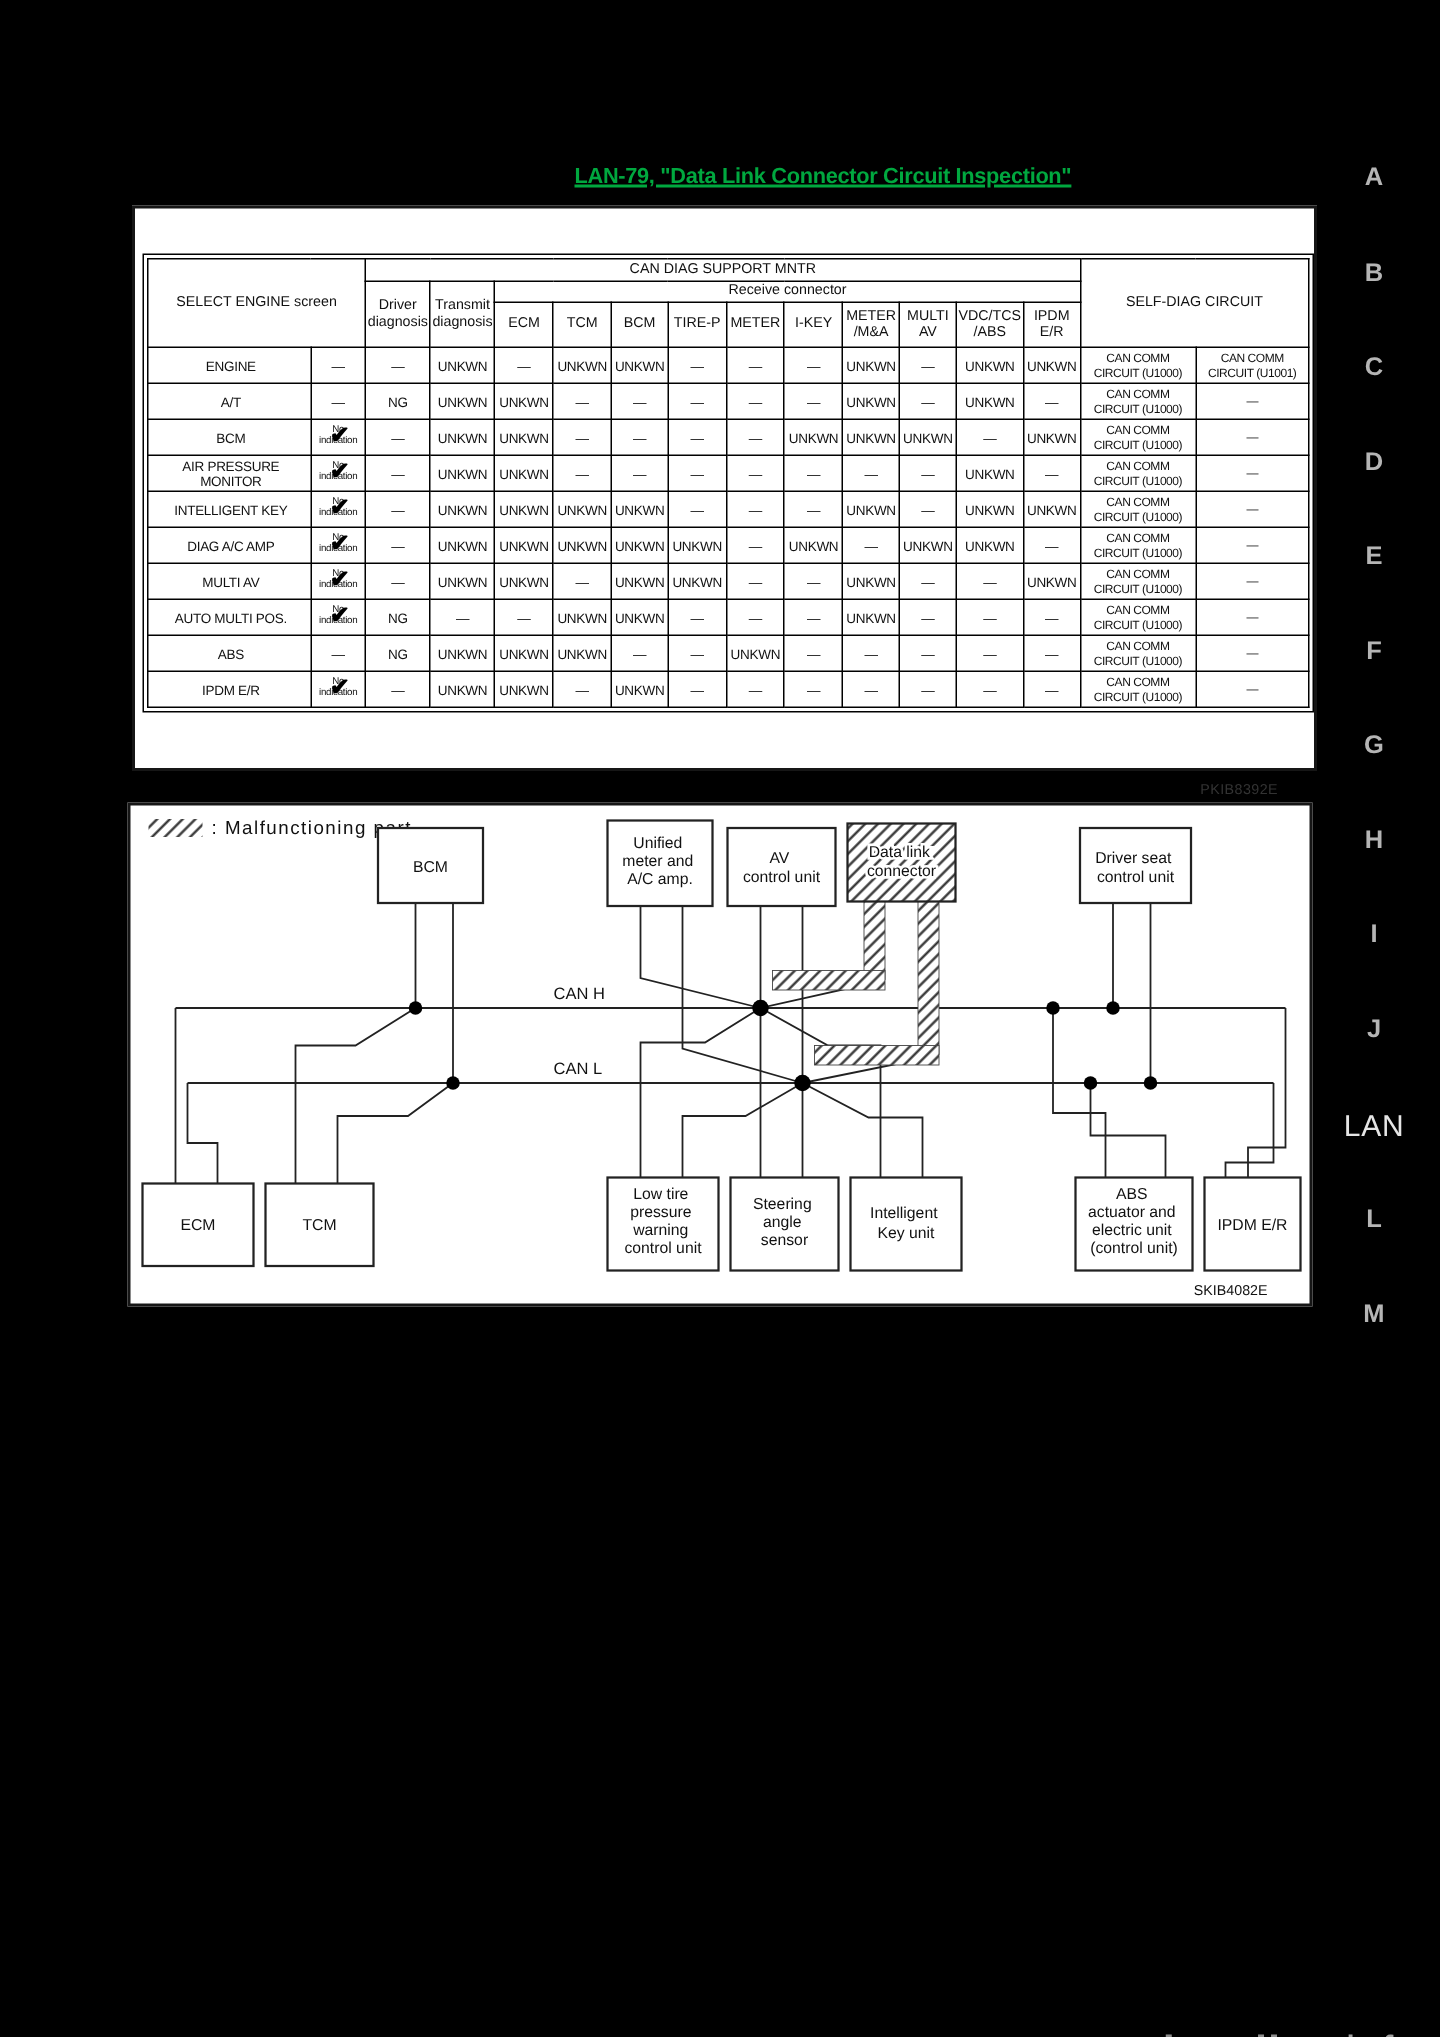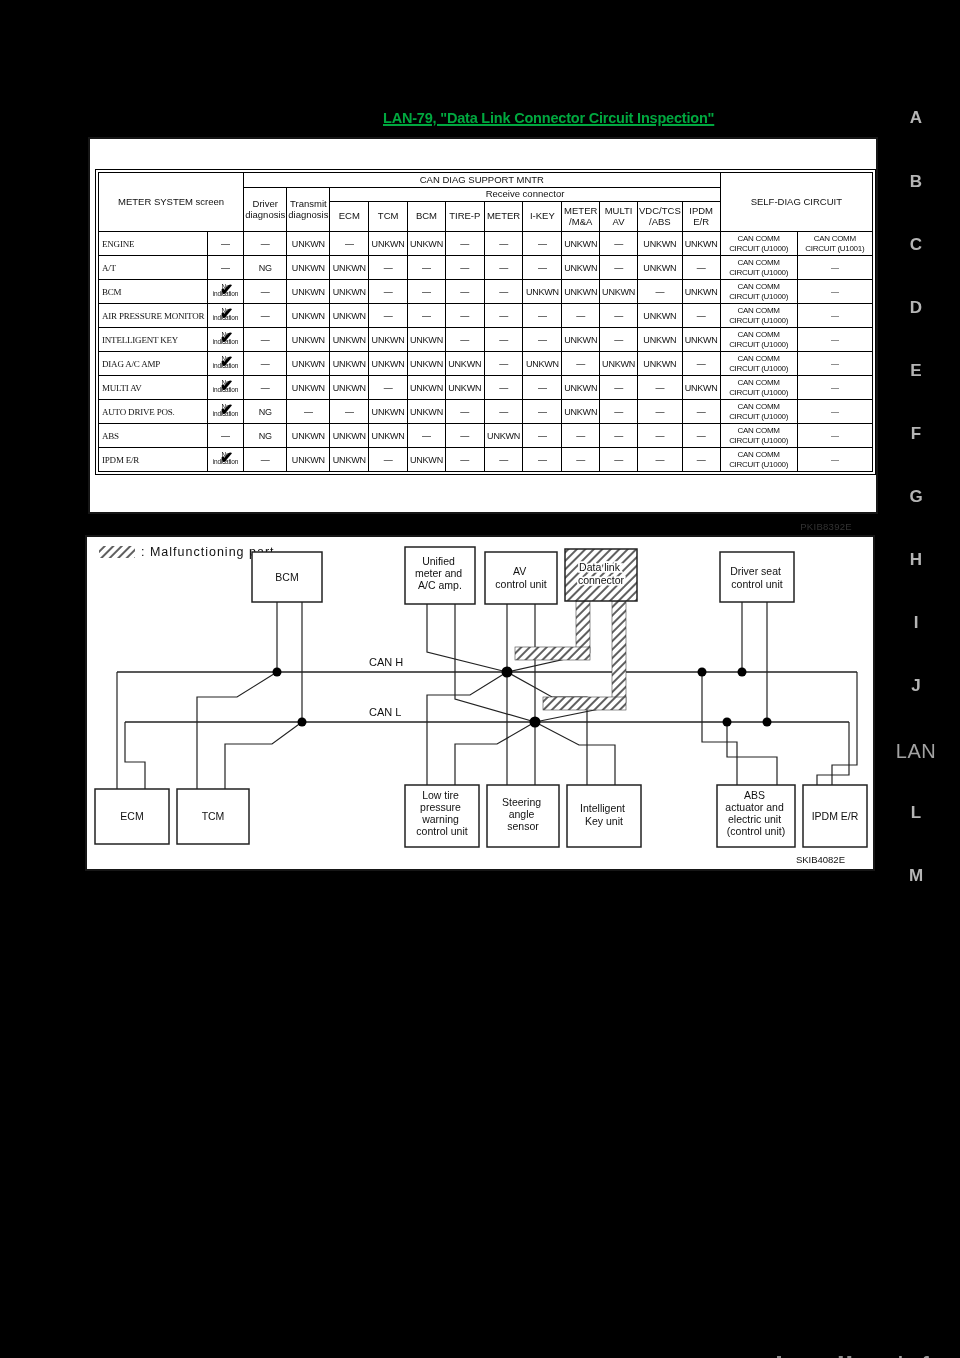--- a/index.html
+++ b/index.html
@@ -10,33 +10,33 @@
         letter-spacing:-0.2px;white-space:nowrap;}
   .panel{position:absolute;background:#fff;border:2px solid #161616;}
   #panel-table{left:88px;top:137px;width:786px;height:373px;}
   #panel-diagram{left:85px;top:535px;width:786px;height:332px;}
   .table-wrap{position:absolute;left:5px;top:30px;border:1.5px solid #000;padding:2px;background:#fff;}
   table{border-collapse:collapse;table-layout:fixed;}
   th,td{border:1px solid #000;text-align:center;vertical-align:middle;padding:0 1px;
         font-weight:normal;color:#111;overflow:hidden;}
   th{font-size:9.5px;line-height:1.1;}
   td{font-size:9px;letter-spacing:-0.2px;}
-  td.n{text-align:left;padding-left:3px;font-size:9px;font-family:Liberation Serif, serif;}
+  td.n{text-align:center;padding-left:3px;font-size:9px;}
   td.sd{font-size:8px;line-height:1.15;letter-spacing:-0.3px;}
   tr.hr1{height:15px;} tr.hr2{height:14px;} tr.hr3{height:30px;}
   tbody tr{height:24px;}
   .noind{position:relative;display:block;width:100%;height:22px;}
   .noind .t{position:absolute;left:0;right:0;top:2px;font-size:6.5px;line-height:7.5px;color:#111;}
   .noind .chk{position:absolute;left:50%;top:-1px;transform:translateX(-42%);font-size:16px;
               font-weight:bold;color:#000;}
   .figcode{position:absolute;font-size:9.5px;color:#333;letter-spacing:0.3px;}
   #code1{right:24px;top:347px;margin-top:35px;}
   .sidetab{position:absolute;left:894px;width:44px;text-align:center;color:#b5b5b5;
            font-weight:bold;font-size:17px;}
-  .sidetab.active{color:#a3a3a3;font-weight:normal;font-size:20px;letter-spacing:0.5px;}
+  .sidetab.active{color:#e5e5e5;font-weight:normal;font-size:20px;letter-spacing:0.5px;}
   .watermark{position:absolute;right:14px;top:1352px;font-size:29px;font-weight:bold;
              color:#8d8d8d;letter-spacing:0.5px;}
   .watermark .sfx{color:#a0a0a0;font-weight:normal;}
   svg text{font-family:"Liberation Sans",sans-serif;fill:#111;paint-order:stroke;
            stroke:#fff;stroke-width:0;}
   svg text.halo{stroke:#fff;stroke-width:3.5px;}
 </style>
 </head>
 <body>
 
@@ -58,21 +58,21 @@
           <col style="width:39px">
           <col style="width:38px">
           <col style="width:38px">
         <col style="width:38px">
           <col style="width:38px">
           <col style="width:80px">
           <col style="width:78px">
       </colgroup>
       <thead>
         <tr class="hr1">
-          <th rowspan="3" colspan="2">METER SYSTEM screen</th>
+          <th rowspan="3" colspan="2">SELECT ENGINE screen</th>
           <th colspan="12">CAN DIAG SUPPORT MNTR</th>
           <th rowspan="3" colspan="2">SELF-DIAG CIRCUIT</th>
         </tr>
         <tr class="hr2">
           <th rowspan="2">Driver diagnosis</th>
           <th rowspan="2">Transmit diagnosis</th>
           <th colspan="10">Receive connector</th>
         </tr>
         <tr class="hr3">
           <th>ECM</th>
@@ -233,21 +233,21 @@
             <td class="c">—</td>
             <td class="c">—</td>
             <td class="c">UNKWN</td>
             <td class="c">—</td>
             <td class="c">—</td>
             <td class="c">UNKWN</td>
             <td class="sd">CAN COMM CIRCUIT (U1000)</td>
             <td class="sd">—</td>
           </tr>
           <tr>
-            <td class="n">AUTO DRIVE POS.</td>
+            <td class="n">AUTO MULTI POS.</td>
             <td class="c">
               <span class="noind">
                 <span class="t">No<br>indication</span>
                 <span class="chk">✔</span>
               </span>
             </td>
             <td class="c">NG</td>
             <td class="c">—</td>
             <td class="c">—</td>
             <td class="c">UNKWN</td>

